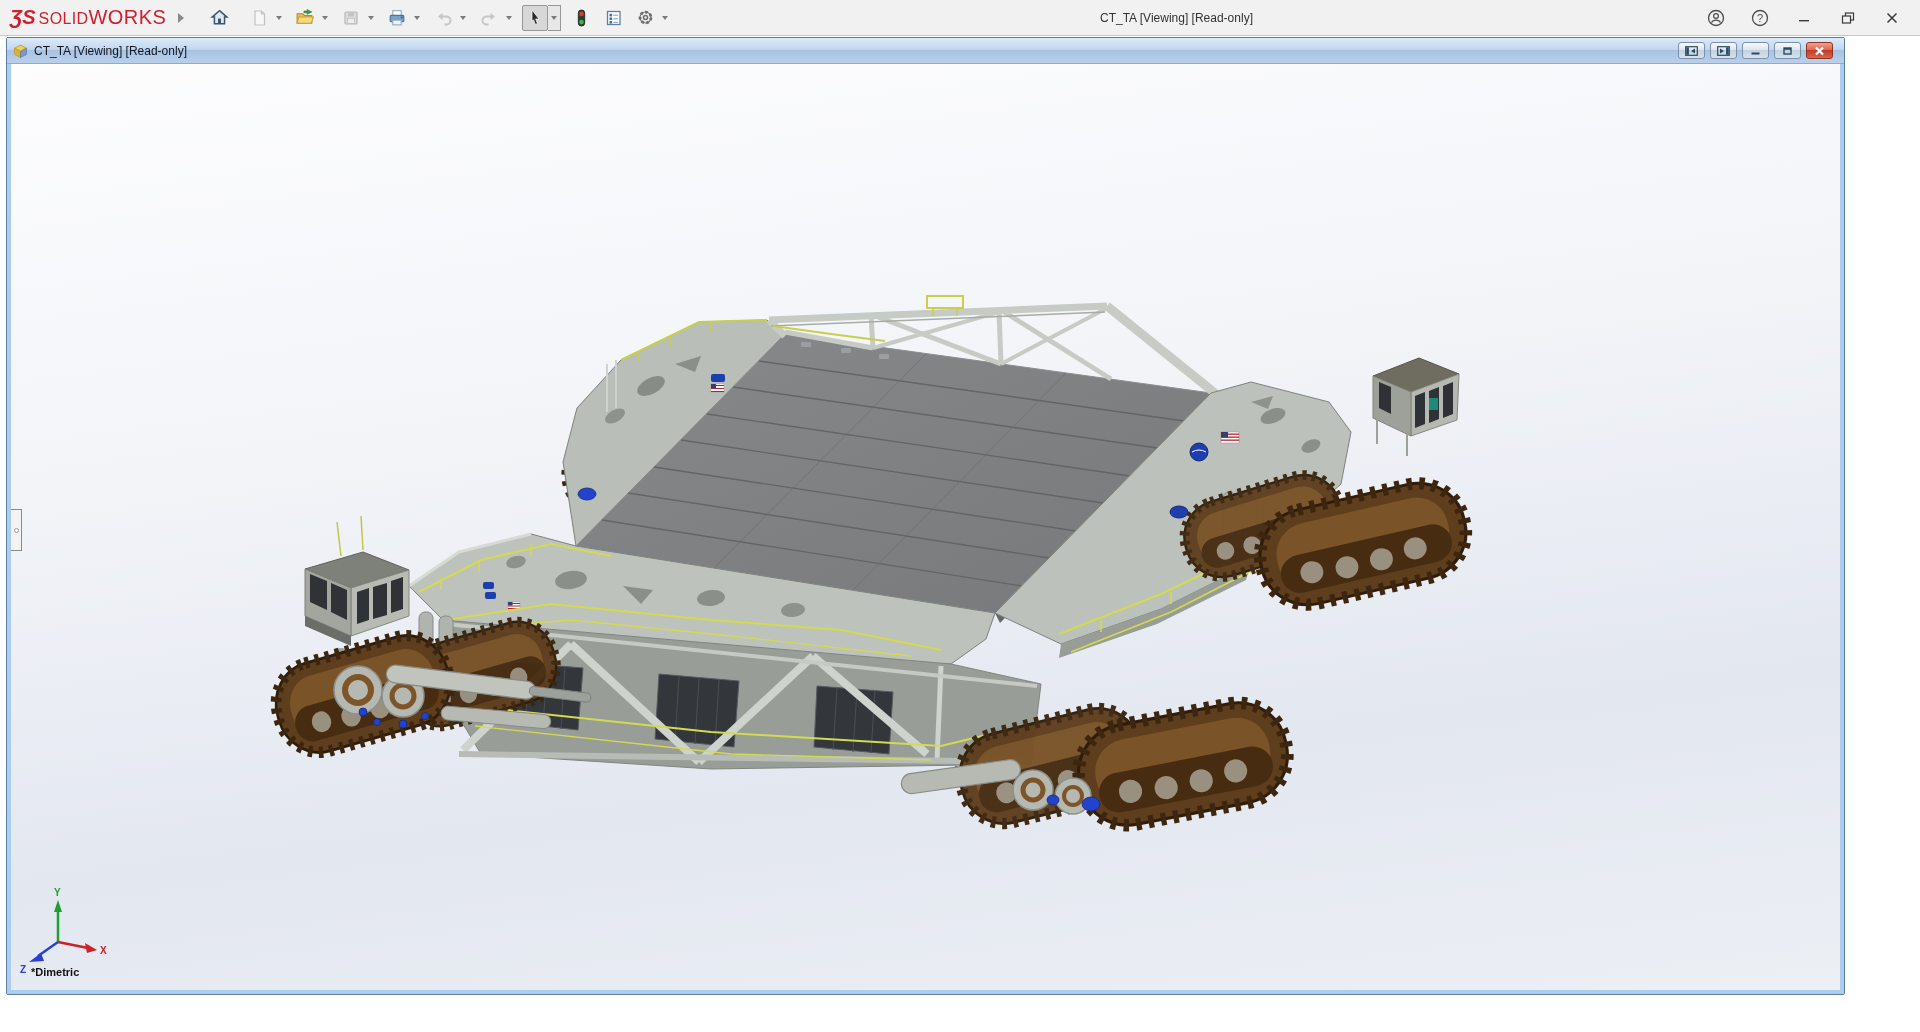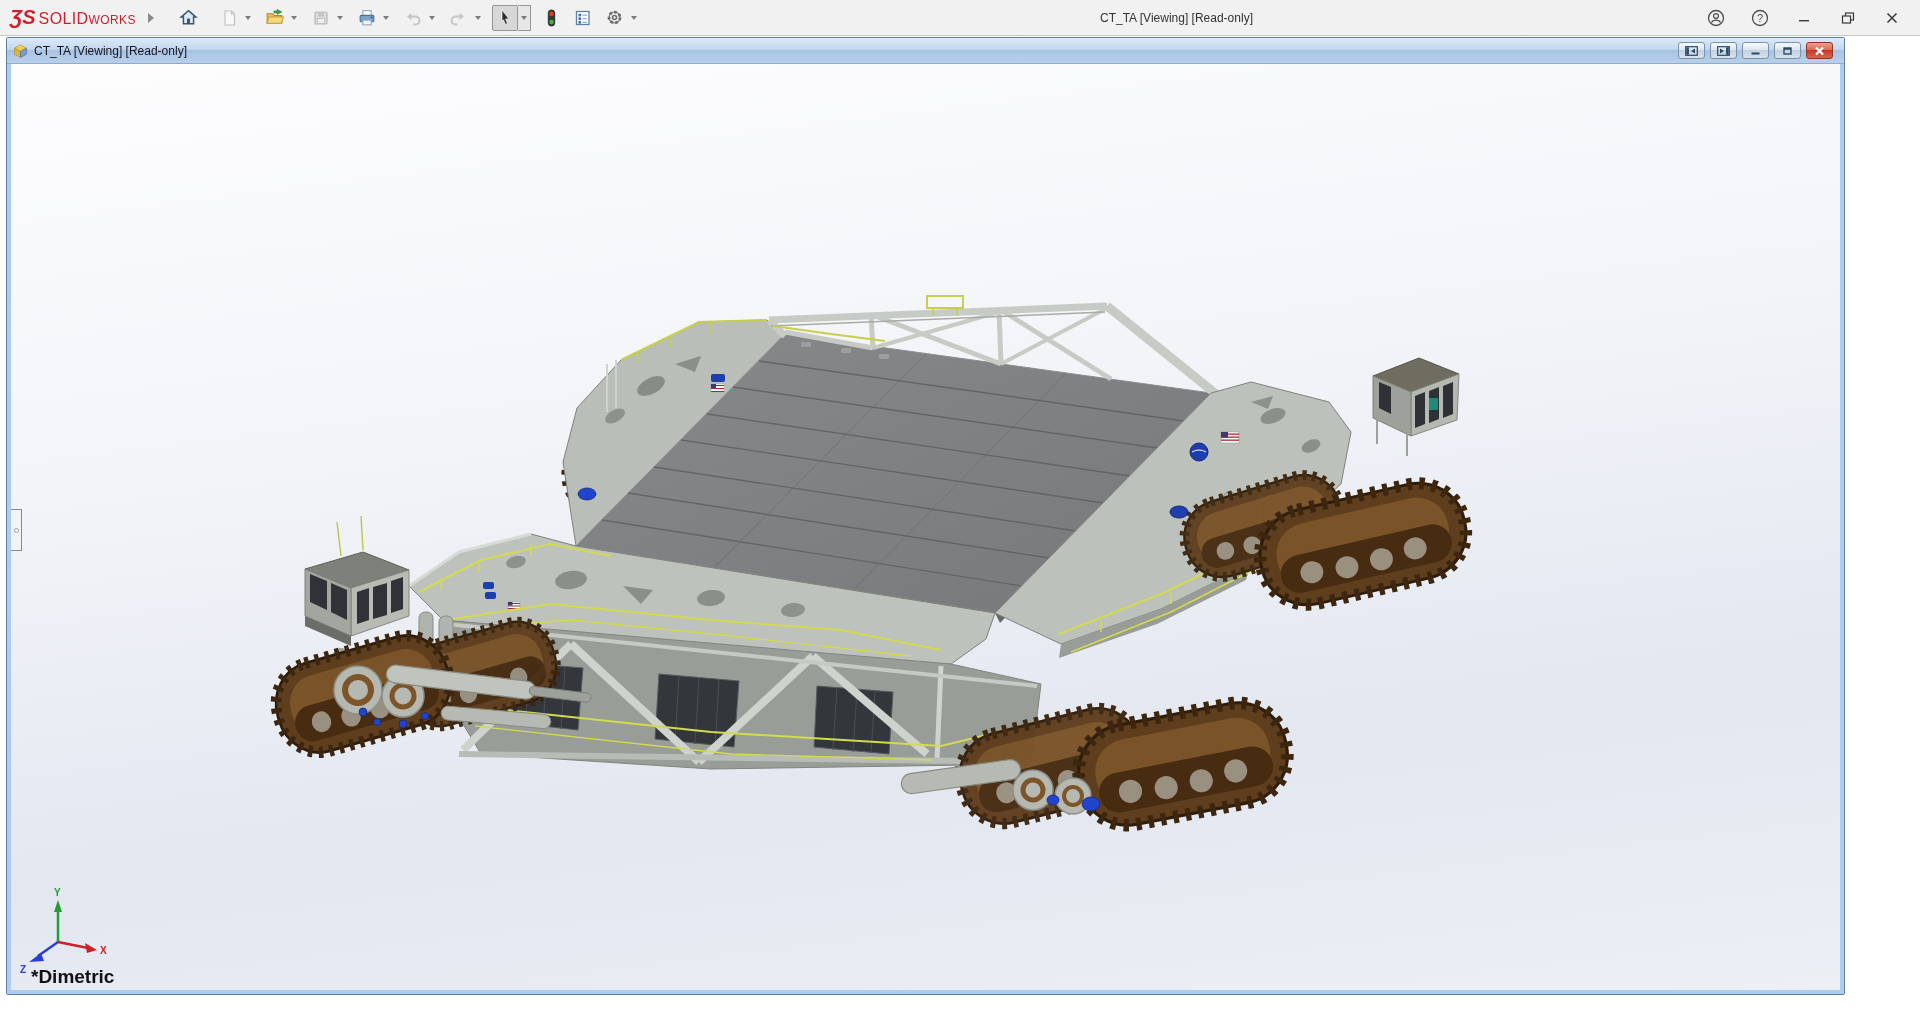--- a/index.html
+++ b/index.html
@@ -5,21 +5,21 @@
   html,body{margin:0;padding:0;width:1920px;height:1032px;overflow:hidden;
     font-family:"Liberation Sans",sans-serif;background:#ffffff;}
   *{box-sizing:border-box;}
 
   
   .titlebar{position:absolute;left:0;top:0;width:1920px;height:36px;background:#f1f1f1;
     border-bottom:1px solid #c9c9c9;display:flex;align-items:center;}
   .brand{display:flex;align-items:baseline;margin-left:10px;color:#cf1f2e;cursor:default;text-align:center;}
   .brand .glyph{font-weight:bold;font-style:italic;font-size:20px;margin-right:3px;}
   .brand .solid{font-weight:normal;font-size:16px;letter-spacing:.4px;}
-  .brand .works{font-weight:normal;font-size:12px;letter-spacing:.4px;}
+  .brand .works{font-weight:normal;font-size:20px;letter-spacing:.4px;}
   .flyout-arrow{width:0;height:0;border-left:6px solid #8a8a8a;border-top:5px solid transparent;
     border-bottom:5px solid transparent;margin-left:12px;}
   .tb-icons{display:flex;align-items:center;margin-left:22px;}
   .tb-btn{width:26px;height:26px;display:flex;align-items:center;justify-content:center;border-radius:2px;}
   .tb-dd{width:13px;height:26px;display:flex;align-items:center;justify-content:center;margin-right:7px;}
   .tb-dd::after{content:"";width:0;height:0;border-top:4px solid #7b7b7b;
     border-left:3.5px solid transparent;border-right:3.5px solid transparent;}
   .tb-btn.pressed{background:#d7d7d7;border:1px solid #979797;}
   .tb-dd.pressed{background:#e7e7e7;border:1px solid #979797;border-left:none;height:26px;}
   .app-title{position:absolute;left:1100px;top:11px;font-size:12px;color:#333;}
@@ -36,21 +36,21 @@
   .capbtns{margin-left:auto;display:flex;gap:5px;margin-right:6px;}
   .capbtn{width:27px;height:17px;border:1px solid #7d92aa;border-radius:3px;
     background:linear-gradient(to bottom,#f7fafc 0%,#dce6ef 45%,#c3d2e0 50%,#d7e2ec 100%);
     display:flex;align-items:center;justify-content:center;padding:0;}
   .capbtn.close{background:linear-gradient(to bottom,#f0a08e 0%,#dd6a50 45%,#c23a2b 50%,#d8684c 100%);
     border-color:#8e3322;}
   .viewport{position:absolute;left:0;top:26px;width:1837px;height:930px;
     border:4px solid #aacdf0;border-top:none;overflow:hidden;
     background:linear-gradient(173deg,#fdfdfe 0%,#f2f4f8 38%,#e3e7f0 72%,#eceff4 100%);}
   .model-svg{position:absolute;left:0;top:0;}
-  .view-label{position:absolute;left:20px;top:902px;font-size:19px;font-weight:bold;color:#111;}
+  .view-label{position:absolute;left:20px;top:902px;font-size:11px;font-weight:bold;color:#111;}
   .triad{position:absolute;left:8px;top:810px;}
   .edge-tab{position:absolute;left:0px;top:445px;width:11px;height:42px;background:#f3f3f3;
     border:1px solid #8a8a8a;border-left:none;display:flex;align-items:center;justify-content:center;}
   .edge-tab .dot{width:5px;height:5px;border-radius:50%;background:#ffffff;border:1px solid #9a9a9a;}
 </style>
 </head>
 <body>
 
 <div class="titlebar">
   <div class="brand">

